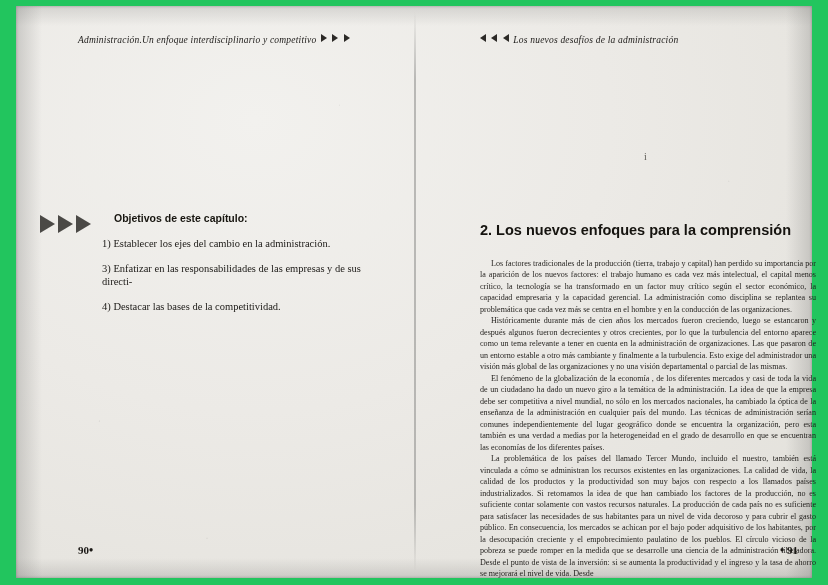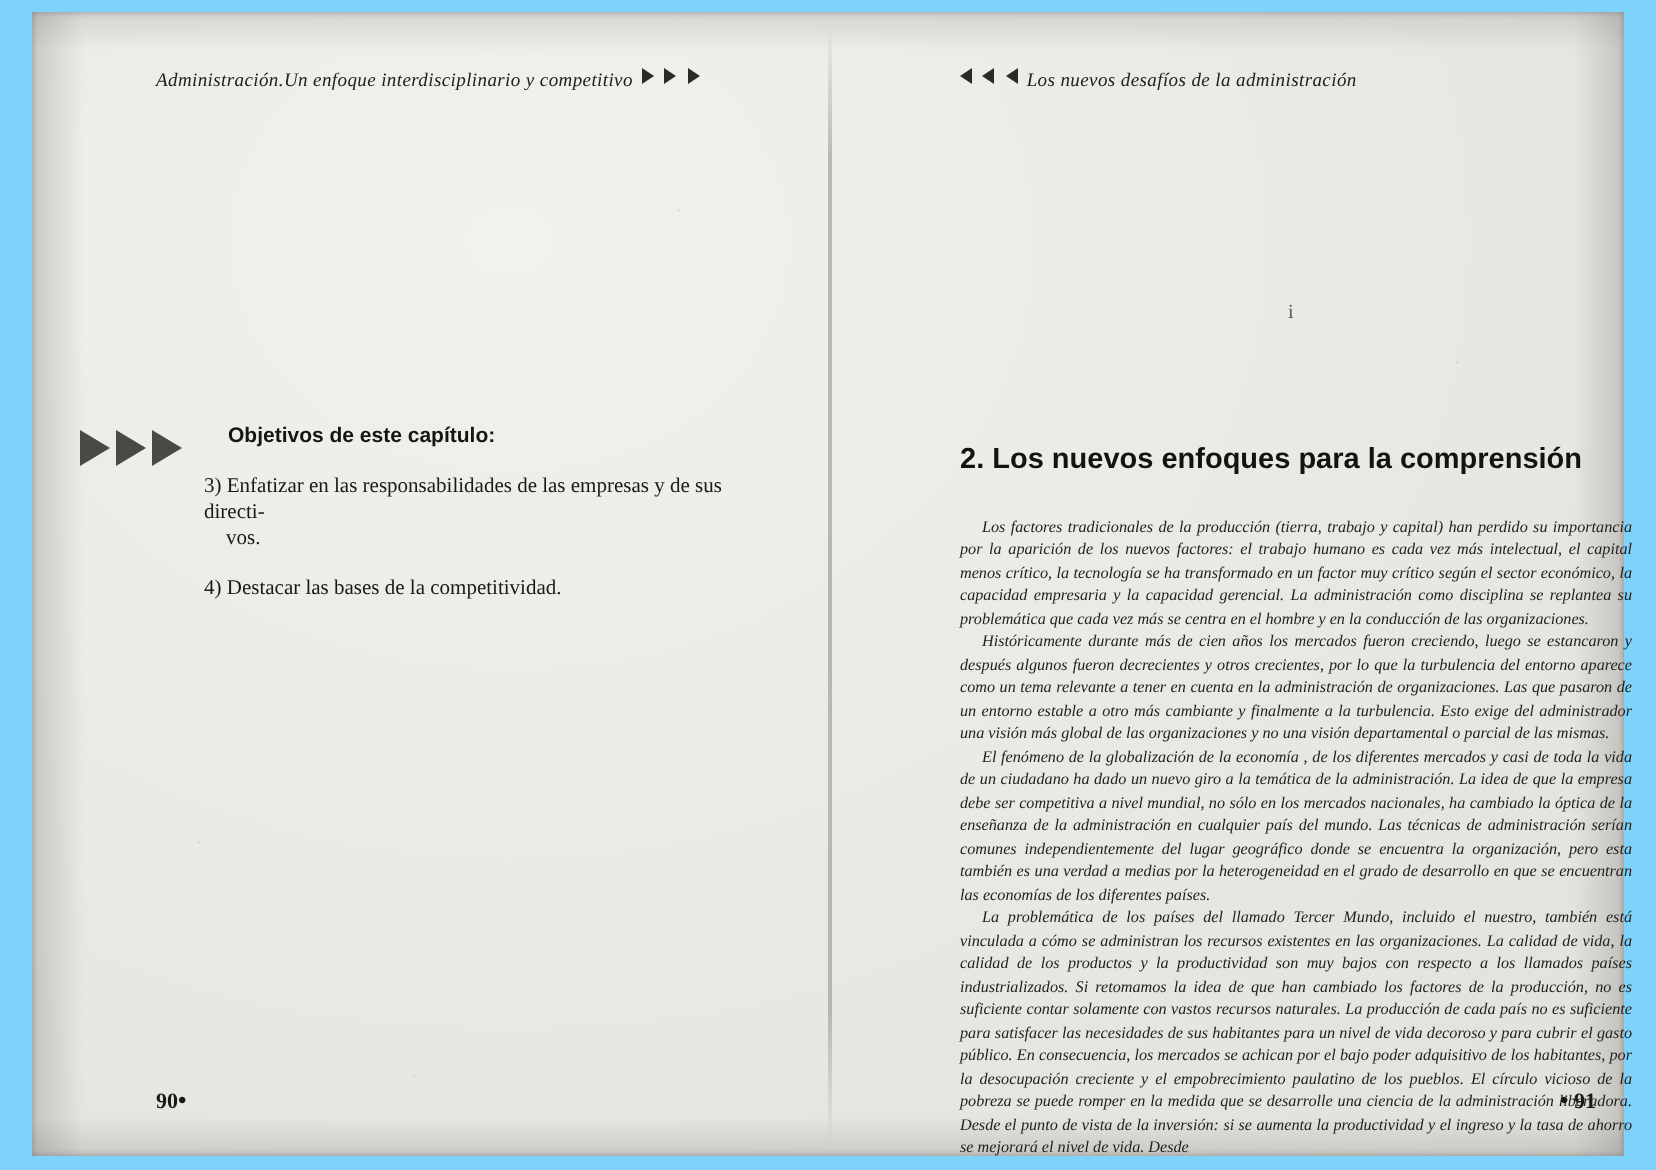--- a/index.html
+++ b/index.html
@@ -10,21 +10,21 @@
   body {
     width: 828px;
     height: 585px;
     overflow: hidden;
     font-family: "Liberation Serif", serif;
   }
   .scan {
     position: relative;
     width: 828px;
     height: 585px;
-    background: #7dd3fc;
+    background: #22c55e;
     overflow: hidden;
   }
   
   .page-field {
     position: absolute;
     left: 16px;
     top: 6px;
     width: 796px;
     height: 572px;
     background:
@@ -162,21 +162,20 @@
     font-family: "Liberation Serif", serif;
     font-size: 8.1px;
     line-height: 1.42;
     color: #201e1b;
     text-align: justify;
     hyphens: manual;
   }
   .body p {
     margin: 0;
     text-indent: 11px;
-    font-style: italic;
   }
   .stray-mark {
     position: absolute;
     left: 188px;
     top: 145px;
     font-size: 10px;
     color: #5c5a55;
   }
 
   
@@ -214,23 +213,26 @@
     <div class="objectives">
       <div class="big-arrows">
         <span class="big-arrow"></span>
         <span class="big-arrow"></span>
         <span class="big-arrow"></span>
       </div>
 
       <p class="obj-title">Objetivos de este capítulo:</p>
 
       <p class="obj-item">
+        <span>1)</span>
+        <span>Establecer los ejes del cambio en la administración.</span>
+      </p>
+      <p class="obj-item">
         <span>3)</span>
         <span>Enfatizar en las responsabilidades de las empresas y de sus directi-</span>
-        <span class="cont">vos.</span>
       </p>
       <p class="obj-item">
         <span>4)</span>
         <span>Destacar las bases de la competitividad.</span>
       </p>
     </div>
 
     <div class="folio folio-left">
       <span>90</span><span class="folio-dot">•</span>
     </div>

